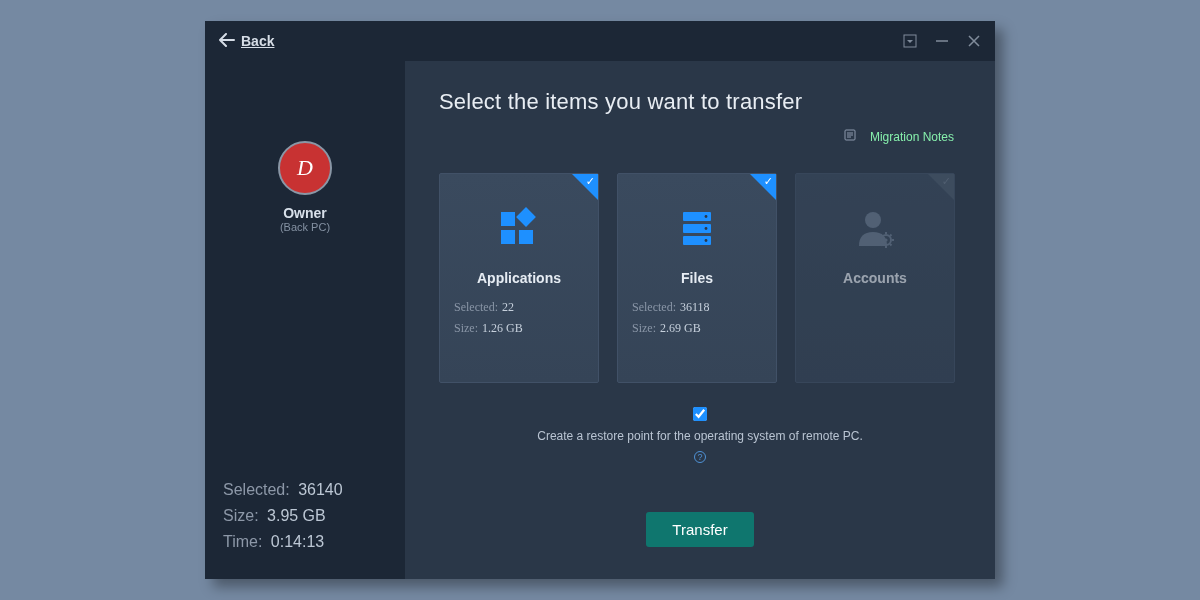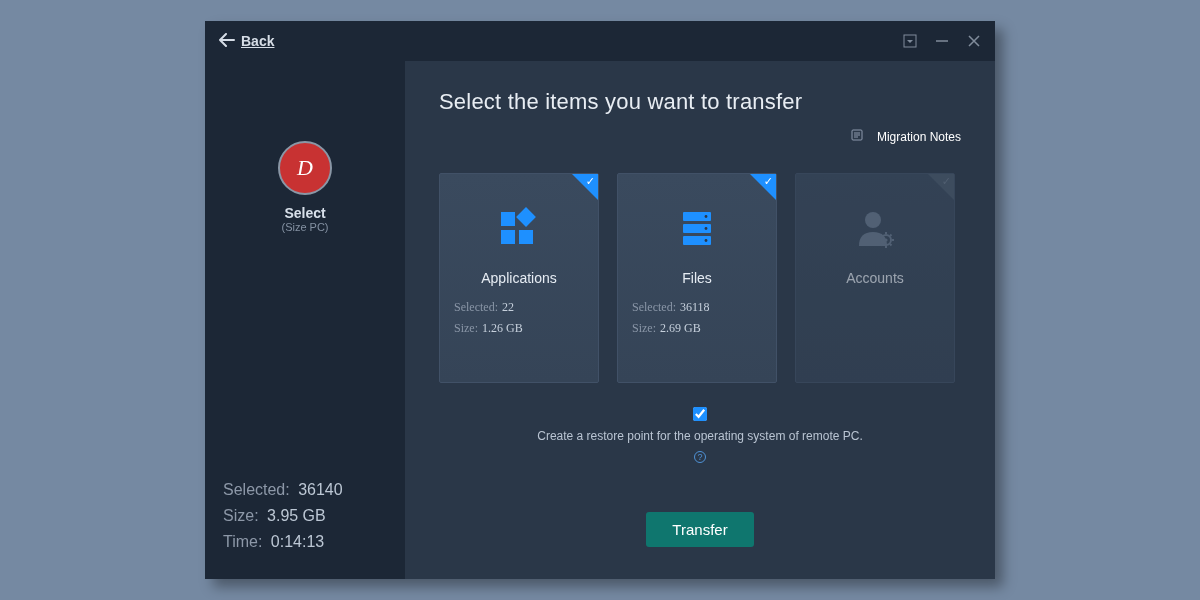--- a/index.html
+++ b/index.html
@@ -59,22 +59,22 @@
 
   .main {
     flex:1;
     background: #2a3748;
     padding: 28px 34px 24px 34px;
     display:flex; flex-direction:column;
     position:relative;
   }
   .page-title { font-size:22px; font-weight:300; color:#e8edf3; letter-spacing:.2px; }
   .notes-link {
-    position:absolute; top:68px; right:34px;
-    font-size:12px; color:#ffffff; cursor:pointer;
+    position:absolute; top:68px; right:41px;
+    font-size:12px; color:#86efac; cursor:pointer;
     display:flex; align-items:center; gap:14px;
   }
   .cards {
     margin-top:58px;
     display:flex; gap:18px;
   }
   .card {
     width: 160px; height: 210px;
     background: linear-gradient(180deg, #3a4a5e 0%, #354457 100%);
     border: 1px solid #415167;
@@ -95,21 +95,21 @@
   .corner-check {
     position:absolute; top:1px; right:3px;
     color:#fff; font-size:11px;
   }
   .card-icon {
     height:64px;
     display:flex; align-items:center; justify-content:center;
     margin-top:4px;
   }
   .card-title {
-    text-align:center; color:#e6ecf3; font-size:14px; font-weight:400;
+    text-align:center; color:#e6ecf3; font-size:14px; font-weight:700;
     margin-top:10px;
   }
   .card-stats {
     margin-top:14px; font-size:12px; color:#9fabbb;
   }
   .card-stats div { margin-bottom:6px;font-family:Liberation Serif, serif; }
   .card-stats .lbl { color:#8a96a7; }
   .card-stats .val { color:#c6d0dc; margin-left:4px; }
 
   .restore-row {
@@ -169,22 +169,22 @@
       </span>
     </div>
   </div>
 
   <div class="body">
     <div class="sidebar">
       <div class="avatar-wrap">
         <div class="avatar">
           <span>D</span>
         </div>
-        <div class="owner-name">Select</div>
-        <div class="owner-sub">(Size PC)</div>
+        <div class="owner-name">Owner</div>
+        <div class="owner-sub">(Back PC)</div>
       </div>
       <div class="sidebar-stats">
         <div>
           <span class="lbl">Selected:</span>
           <span class="val">36140</span>
         </div>
         <div>
           <span class="lbl">Size:</span>
           <span class="val">3.95 GB</span>
         </div>

